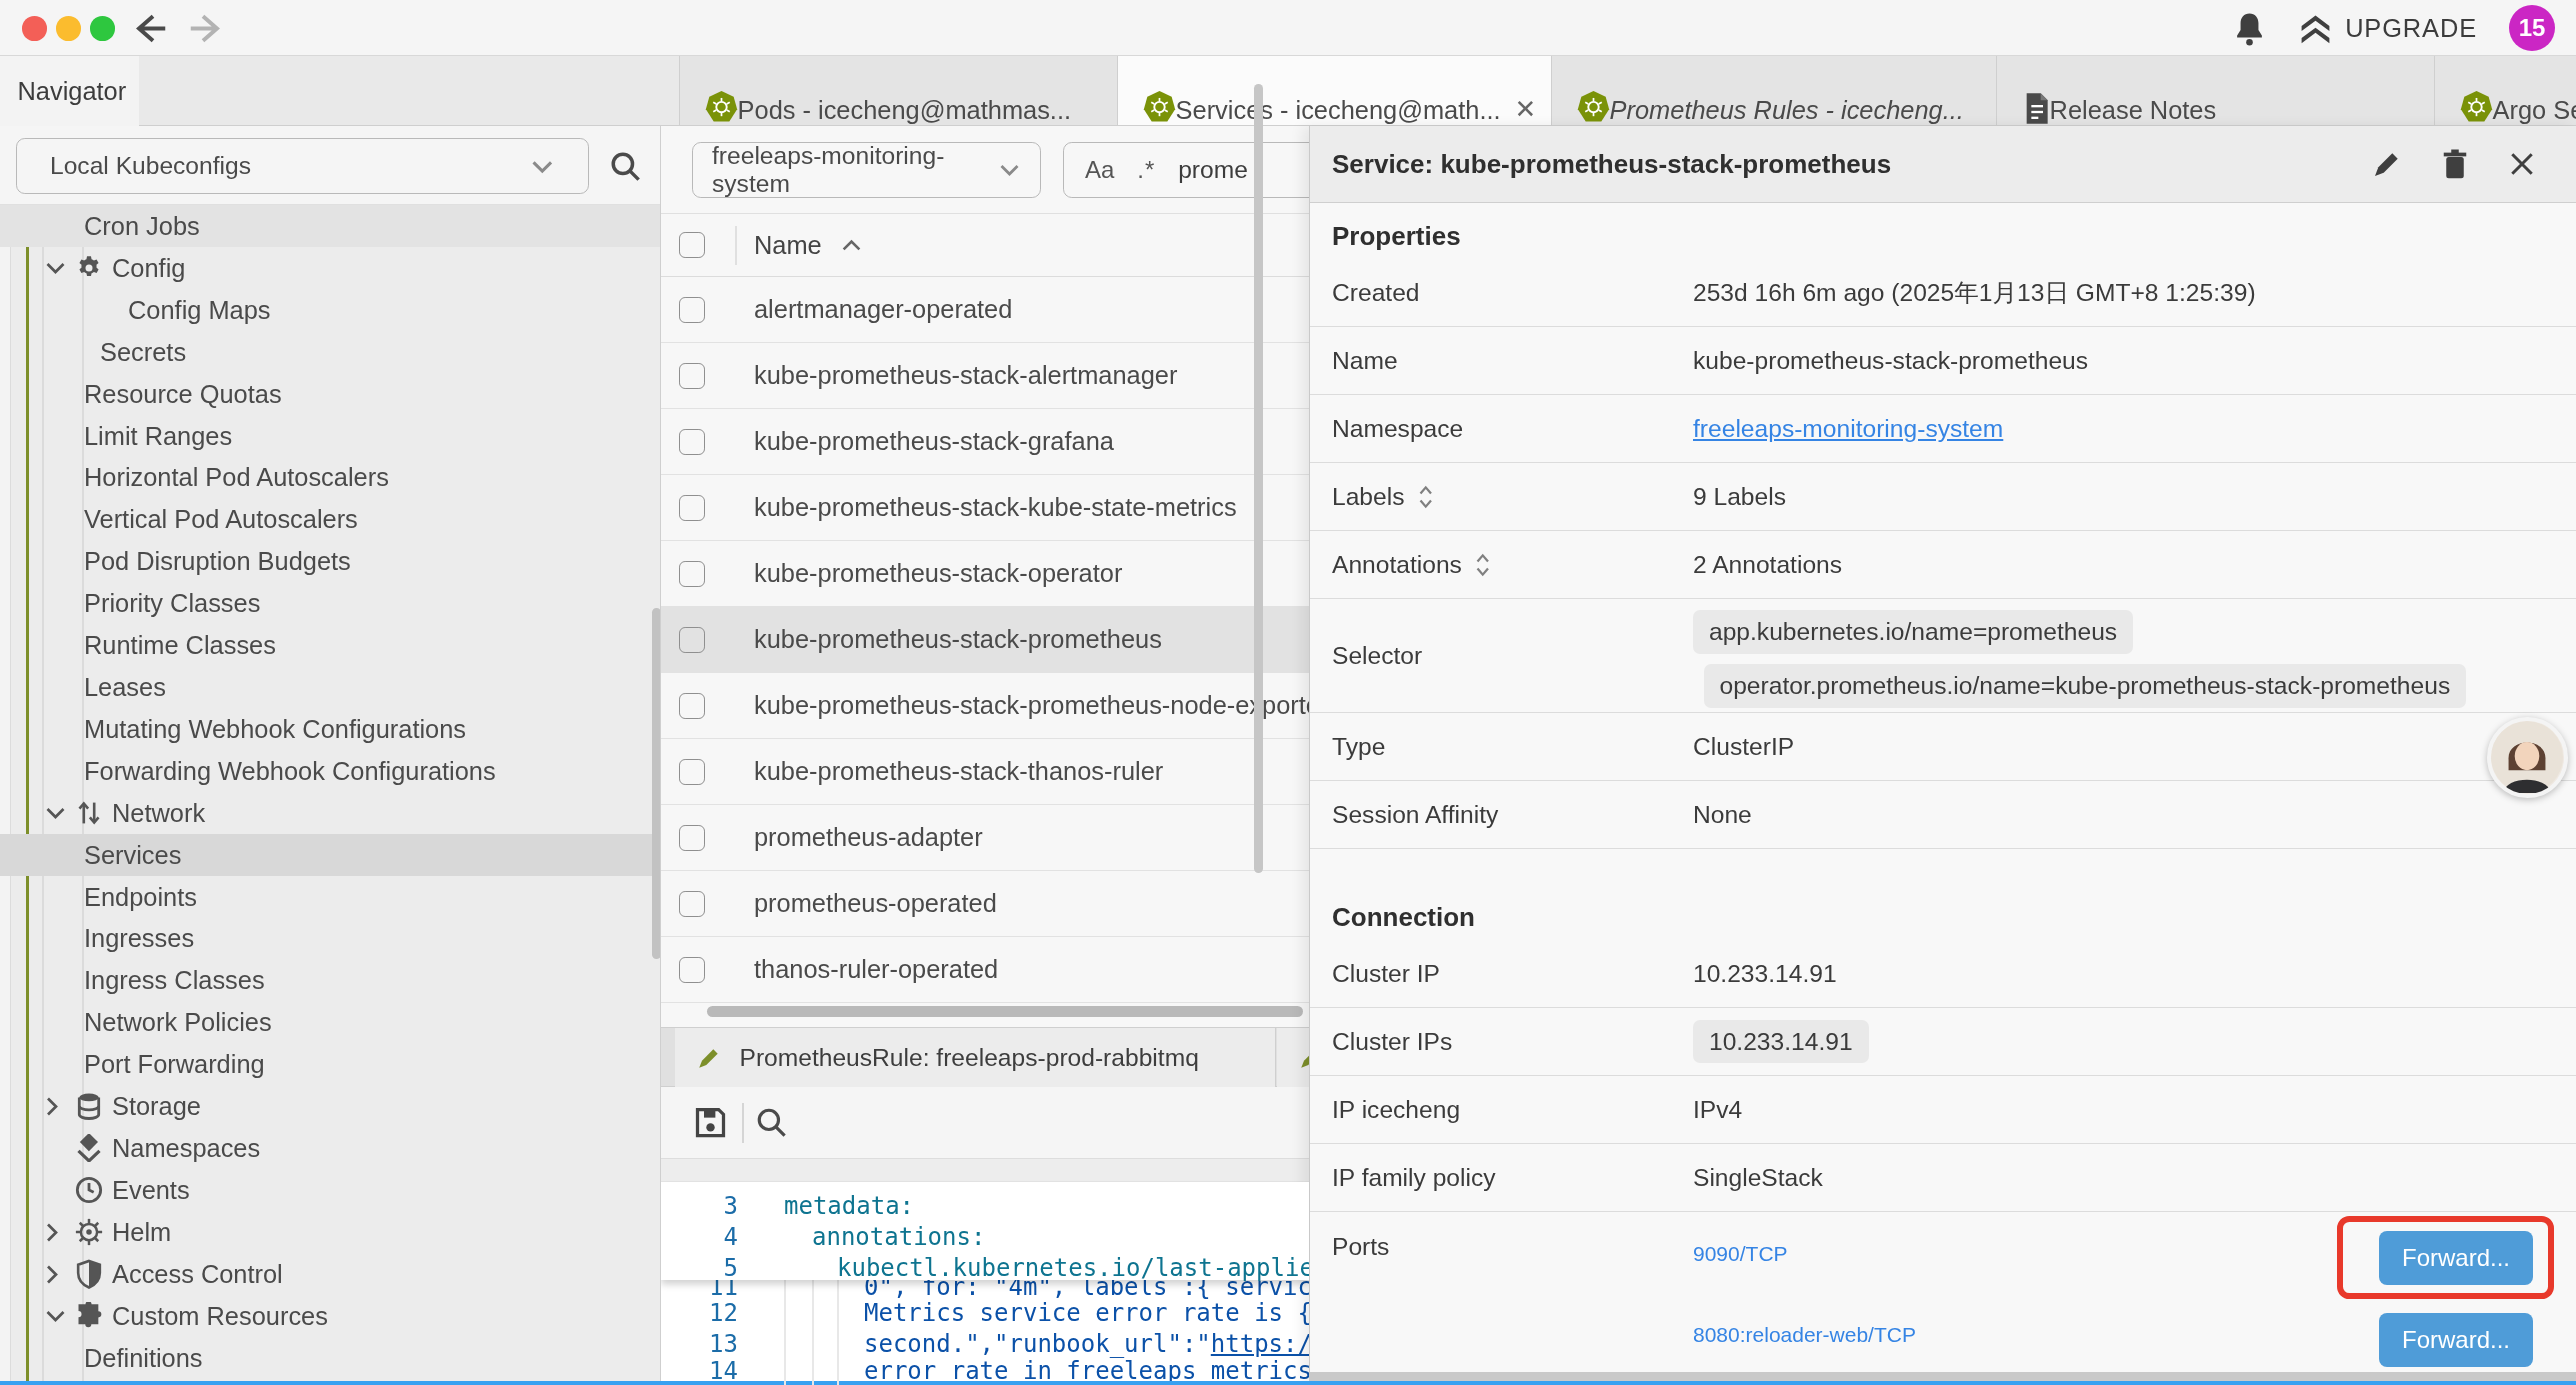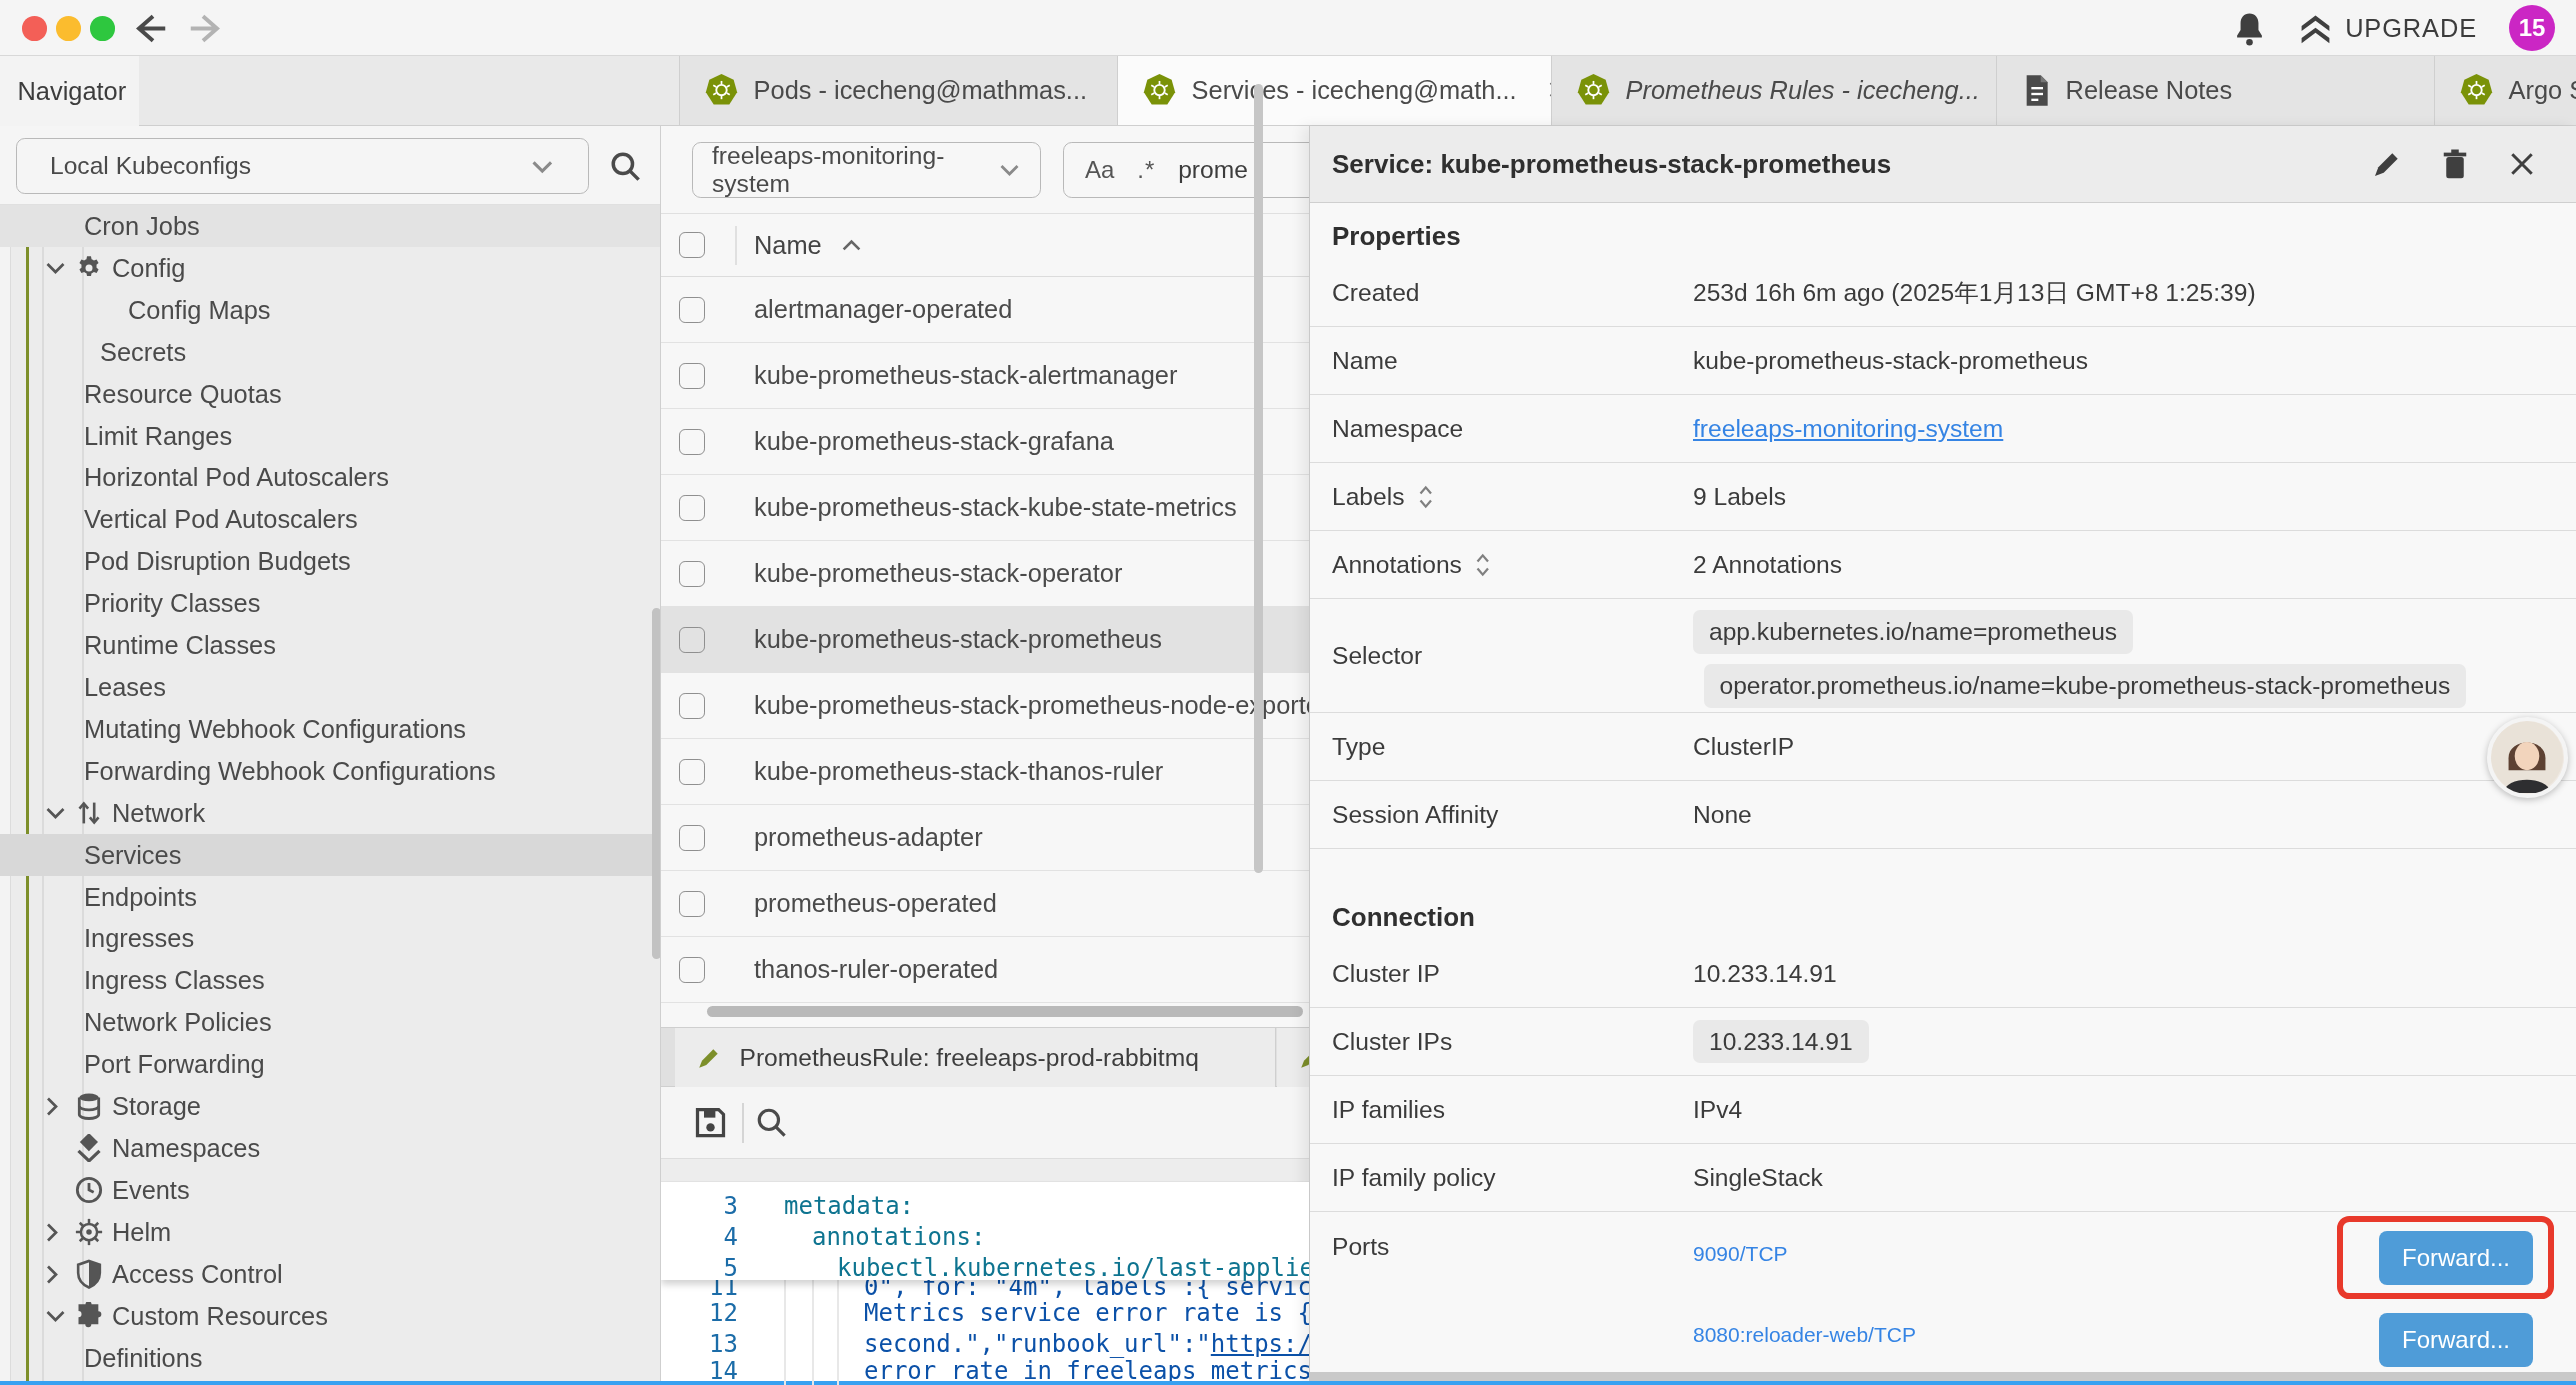--- a/index.html
+++ b/index.html
@@ -25,21 +25,21 @@
   #back{left:130px}#fwd{left:187px}
   #topbar-right{right:0;top:0;height:56px;display:flex;align-items:center;gap:32px;padding-right:21px}
   #upgrade{display:flex;align-items:center;gap:12.3px;font-size:25.4px;color:#3c3c3c;letter-spacing:0.9px}
   #notif-badge{width:46px;height:46px;border-radius:50%;background:#cb26c4;color:#fff;font-size:24px;font-weight:bold;display:flex;align-items:center;justify-content:center}
 
   
   #tabstrip{left:0;top:56px;width:2576px;height:70px;background:var(--strip-bg);border-bottom:1.8px solid var(--line);display:flex}
   #navigator-zone{width:680px;height:100%;background:#e9e9e9;border-right:0.9px solid var(--line);position:relative;flex:none}
   #navigator-tab{position:absolute;left:0;top:0;width:139px;height:70px;background:#f3f3f3;display:flex;align-items:center;padding-left:17.5px;font-size:25.4px;color:#3c3c3c}
   #tabstrip-tabs{display:flex;height:100%;flex:1;overflow:hidden}
-  .tab{height:100%;display:flex;align-items:center;gap:16px;padding:0 24.6px;background:var(--tab-inactive);border-right:0.9px solid var(--line);font-size:25.4px;color:#4a4a4a;flex:none;overflow:hidden;white-space:nowrap}
+  .tab{height:100%;display:flex;align-items:flex-end;gap:0;padding:0 24.6px;background:var(--tab-inactive);border-right:0.9px solid var(--line);font-size:25.4px;color:#4a4a4a;flex:none;overflow:hidden;white-space:nowrap}
   .tab.active{background:var(--tab-active)}
   .tab.italic .tab-label{font-style:italic}
   .tab .close{margin-left:auto;font-size:26px;color:#666;padding-left:14px}
 
   
   #sidebar{left:0;top:126px;width:661px;height:1259px;background:var(--sidebar-bg);border-right:1.8px solid var(--line);overflow:hidden}
   #side-controls{position:absolute;left:0;top:0;width:661px;height:79px;background:#f5f5f5;border-bottom:0.9px solid #e0e0e0}
   .selectbox{position:absolute;border:1.8px solid #b9b9b9;border-radius:8.8px;height:56px;display:flex;align-items:center;font-size:24.6px;color:#4a4a4a;background:transparent}
   #kubeconfig-select{left:16px;top:12.3px;width:573px;padding:0 33px}
   .selectbox .chev{margin-left:auto;color:#8a8a8a}
@@ -678,21 +678,21 @@
         <span class="dvalue">10.233.14.91</span>
       </div>
       <div class="drow">
         <span class="dlabel">
           <span>Cluster IPs</span>
         </span>
         <span class="dvalue"><span class="chip">10.233.14.91</span></span>
       </div>
       <div class="drow">
         <span class="dlabel">
-          <span>IP families</span>
+          <span>IP icecheng</span>
         </span>
         <span class="dvalue">IPv4</span>
       </div>
       <div class="drow">
         <span class="dlabel">
           <span>IP family policy</span>
         </span>
         <span class="dvalue">SingleStack</span>
       </div>
       <div class="drow ports nob">

